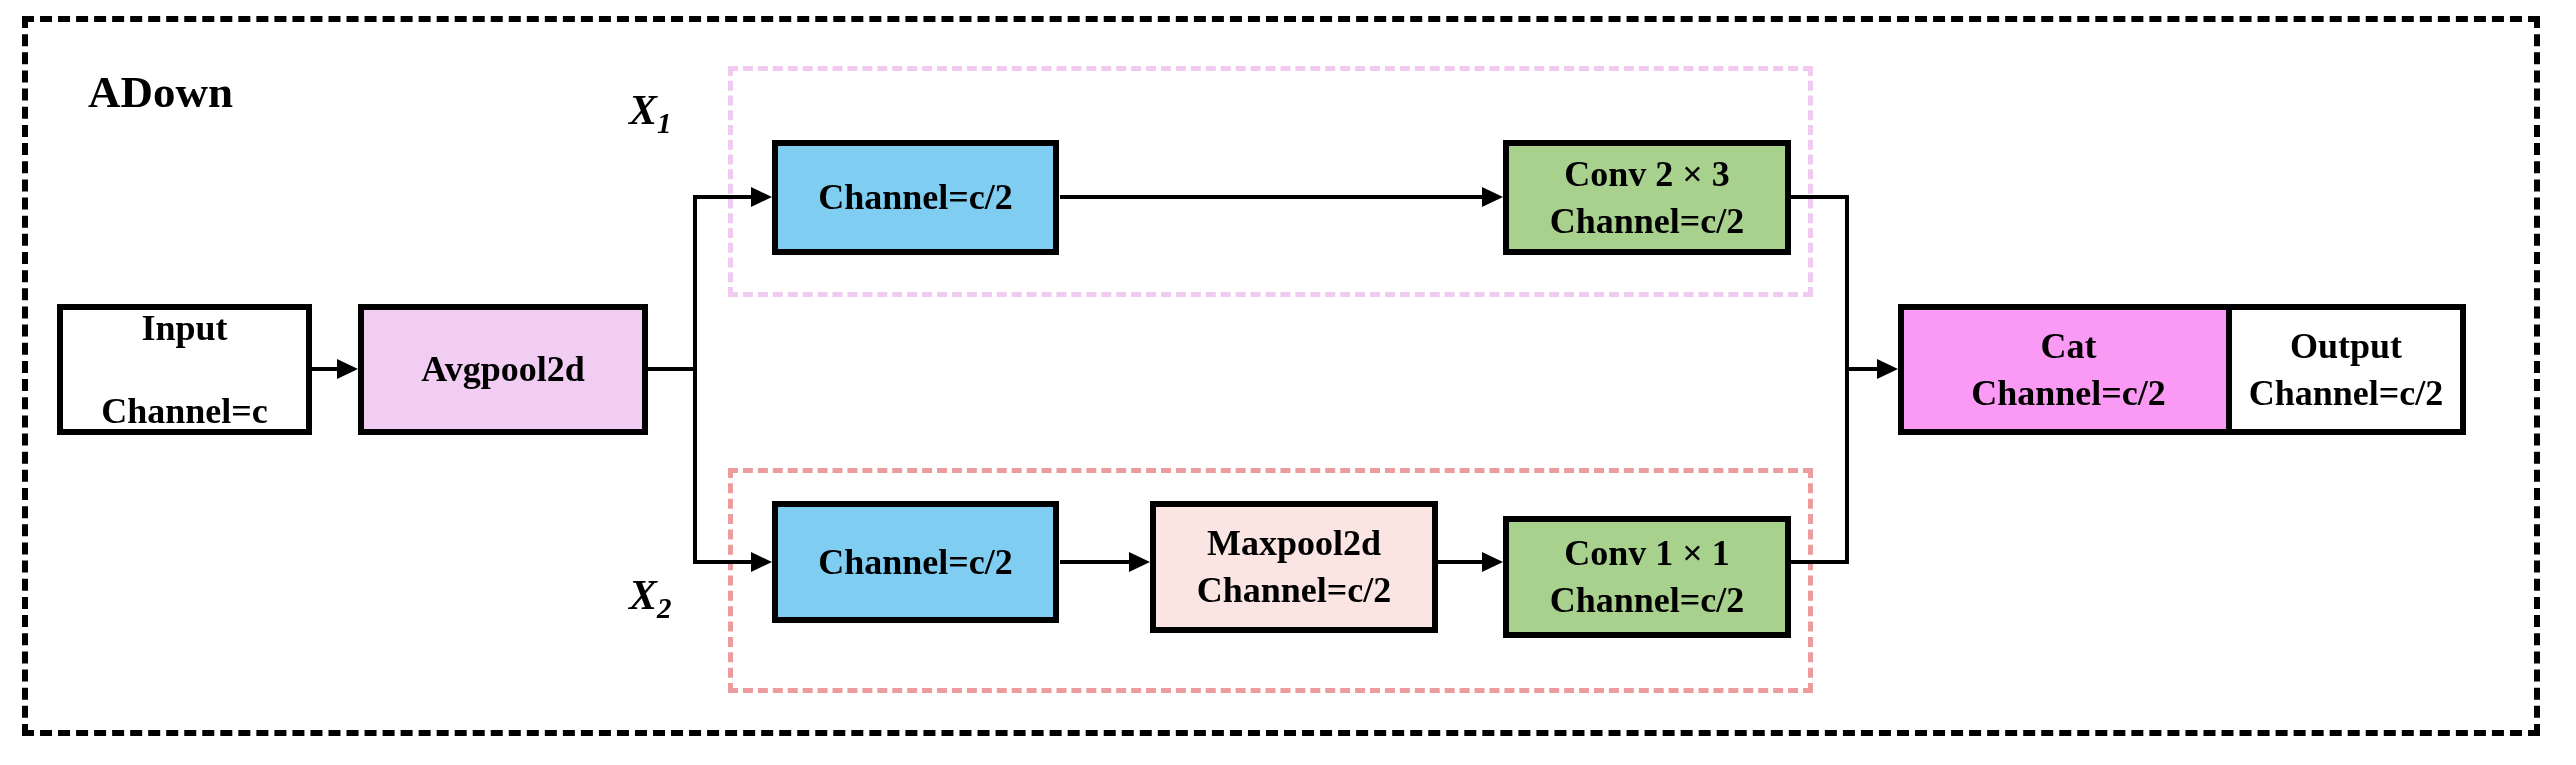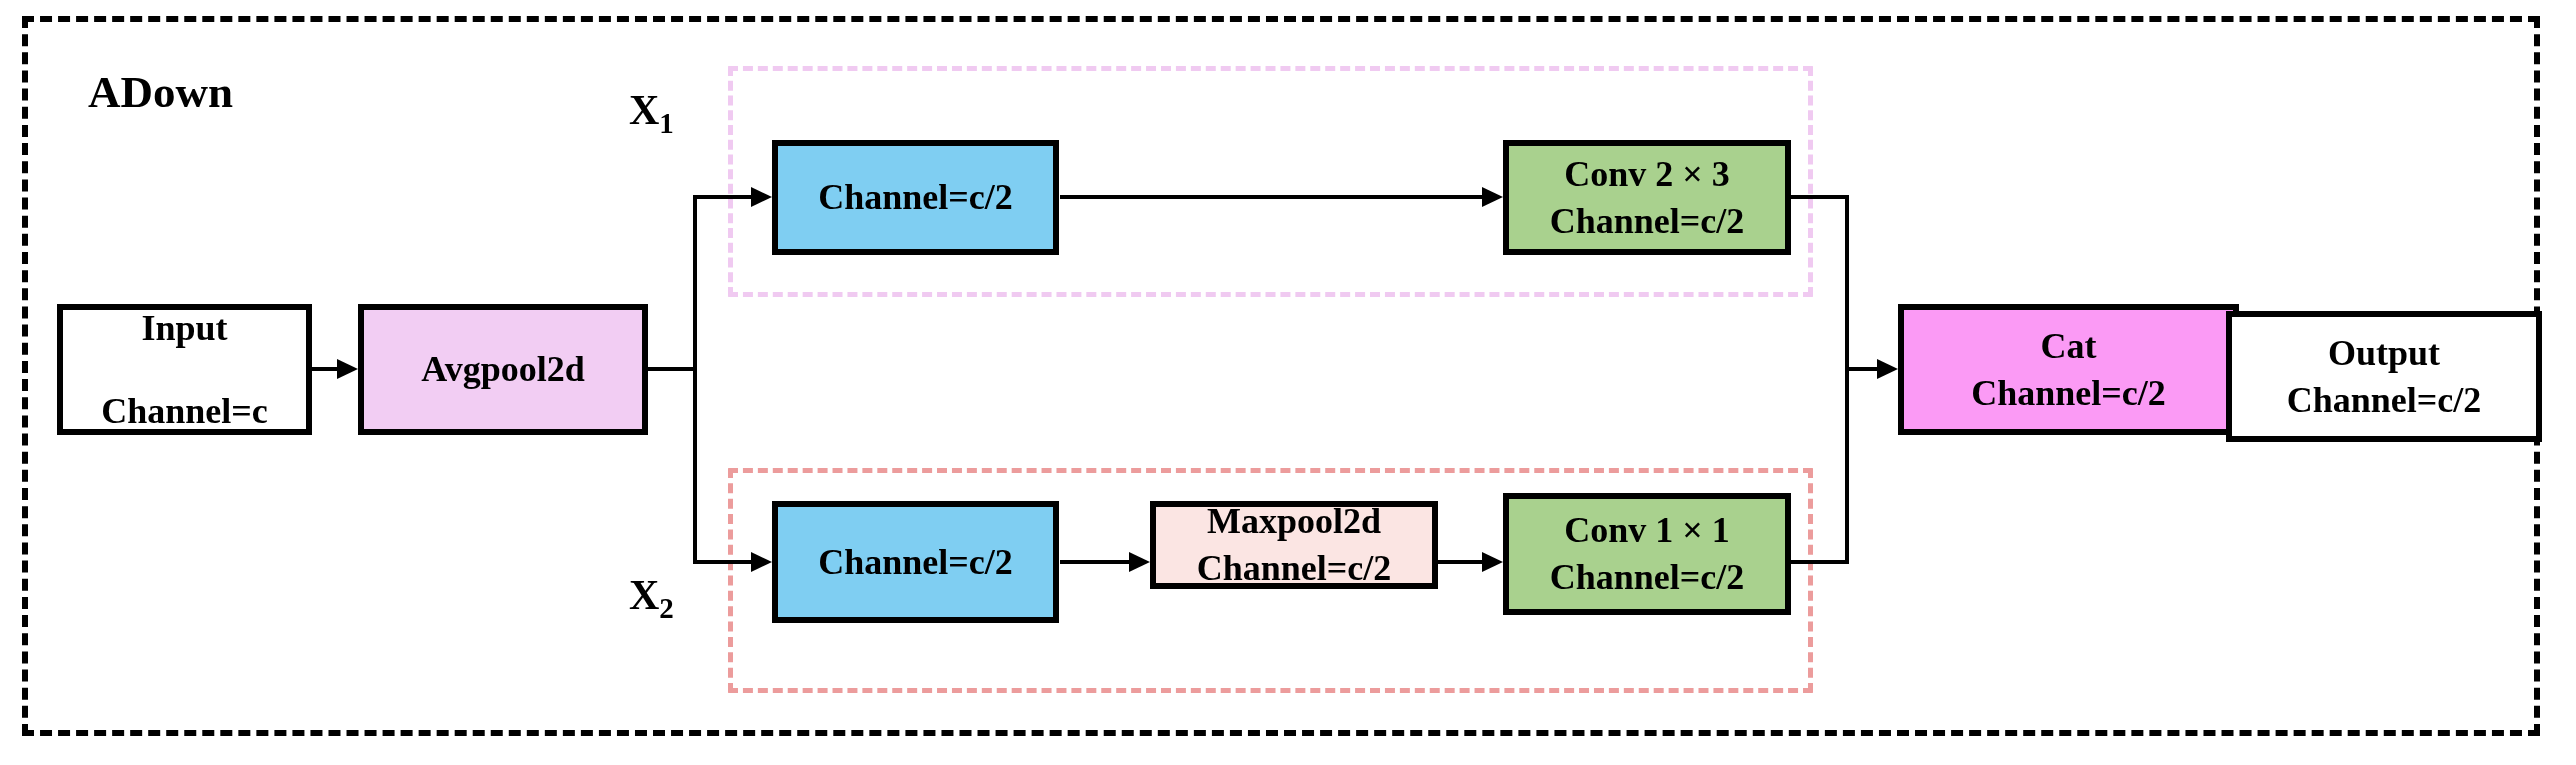--- a/index.html
+++ b/index.html
@@ -1,21 +1,21 @@
 <!DOCTYPE html>
 <html style="font-size:10px"><head>
 <meta charset="utf-8">
 <style>
   html,body{margin:0;padding:0;background:#fff;}
   .canvas{position:relative;width:2576px;height:766px;background:#fff;overflow:hidden;
           font-family:"Liberation Serif","DejaVu Serif",serif;font-weight:bold;color:#000;padding-left:27px;}
   .frame{position:absolute;left:22.4px;top:16px;width:2518px;height:720px;
          border:6.8px dashed #000;box-sizing:border-box;}
   .title{position:absolute;left:88px;top:66px;font-size:45px;white-space:nowrap;}
-  .xlabel{position:absolute;font-size:42px;white-space:nowrap;}
+  .xlabel{position:absolute;font-size:42px;white-space:nowrap;font-style:italic;}
   .xlabel sub{font-size:29px;line-height:0;}
   .zone{position:absolute;border:5px dashed #ccc;box-sizing:border-box;border-radius:1.2px;}
   .box{position:absolute;border:6.2px solid #000;box-sizing:border-box;
        display:flex;flex-direction:column;align-items:center;justify-content:center;
        text-align:center;}
   .box .l{font-size:36px;line-height:1.3;white-space:nowrap;}
   .hline{position:absolute;height:4.4px;background:#000;}
   .vline{position:absolute;width:4.4px;background:#000;}
   .ah{position:absolute;width:0;height:0;
       border-top:10.6px solid transparent;border-bottom:10.6px solid transparent;
@@ -82,34 +82,34 @@
 
   <div class="box" style="left: 1503px; top: 140px; width: 288px; height: 115px; background-color: rgb(169, 209, 142);">
     <span class="l">Conv 2 × 3</span>
     <span class="l">Channel=c/2</span>
   </div>
 
   <div class="box" style="left: 772px; top: 501px; width: 287px; height: 122px; background-color: rgb(127, 206, 242);">
     <span class="l">Channel=c/2</span>
   </div>
 
-  <div class="box" style="left: 1150px; top: 501px; width: 288px; height: 88px; background-color: rgb(251, 229, 227);">
+  <div class="box" style="left: 1150px; top: 501px; width: 288px; height: 132px; background-color: rgb(251, 229, 227);">
     <span class="l">Maxpool2d</span>
     <span class="l">Channel=c/2</span>
   </div>
 
-  <div class="box" style="left: 1503px; top: 493px; width: 288px; height: 122px; background-color: rgb(169, 209, 142);">
+  <div class="box" style="left: 1503px; top: 516px; width: 288px; height: 122px; background-color: rgb(169, 209, 142);">
     <span class="l">Conv 1 × 1</span>
     <span class="l">Channel=c/2</span>
   </div>
 
   <div class="box" style="left: 1898px; top: 304px; width: 341px; height: 131px; background-color: rgb(251, 154, 245);">
     <span class="l">Cat</span>
     <span class="l">Channel=c/2</span>
   </div>
 
-  <div class="box" style="left: 2226px; top: 304px; width: 316px; height: 131px; background-color: rgb(255, 255, 255); margin-top: 7px;">
+  <div class="box" style="left: 2226px; top: 304px; width: 240px; height: 131px; background-color: rgb(255, 255, 255);">
     <span class="l">Output</span>
     <span class="l">Channel=c/2</span>
   </div>
 
 </div>
 
 
 </body></html>

